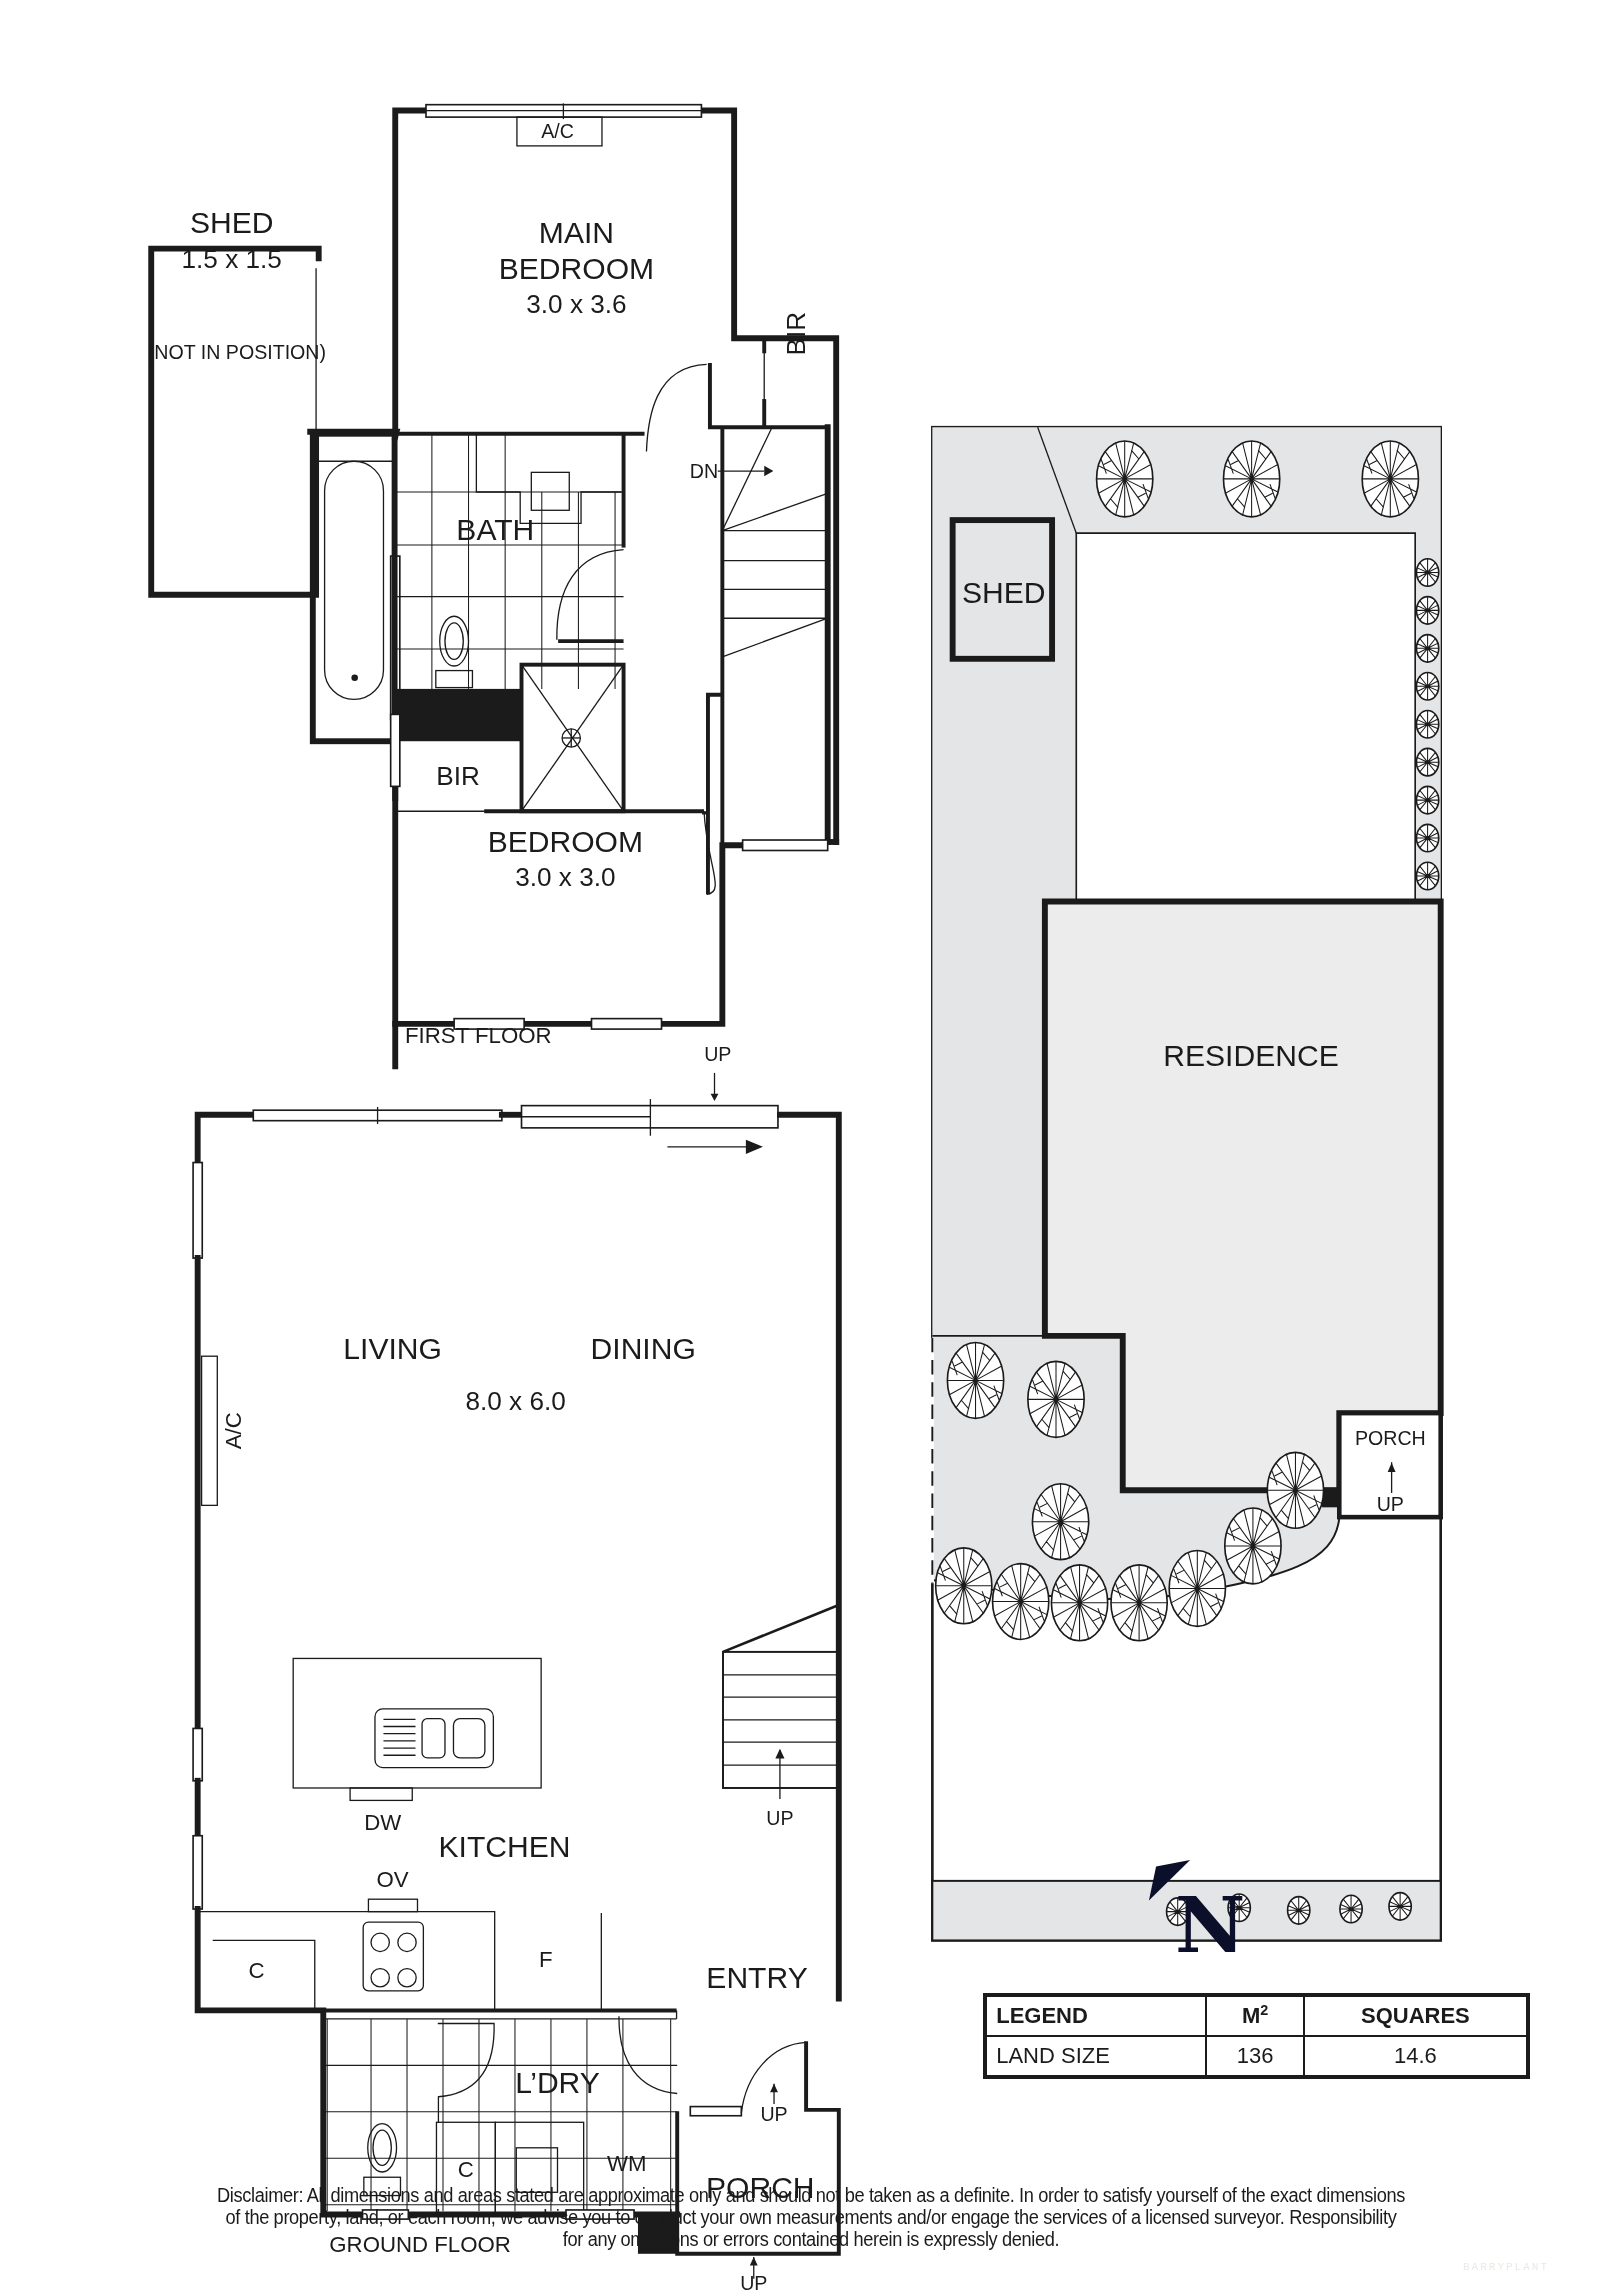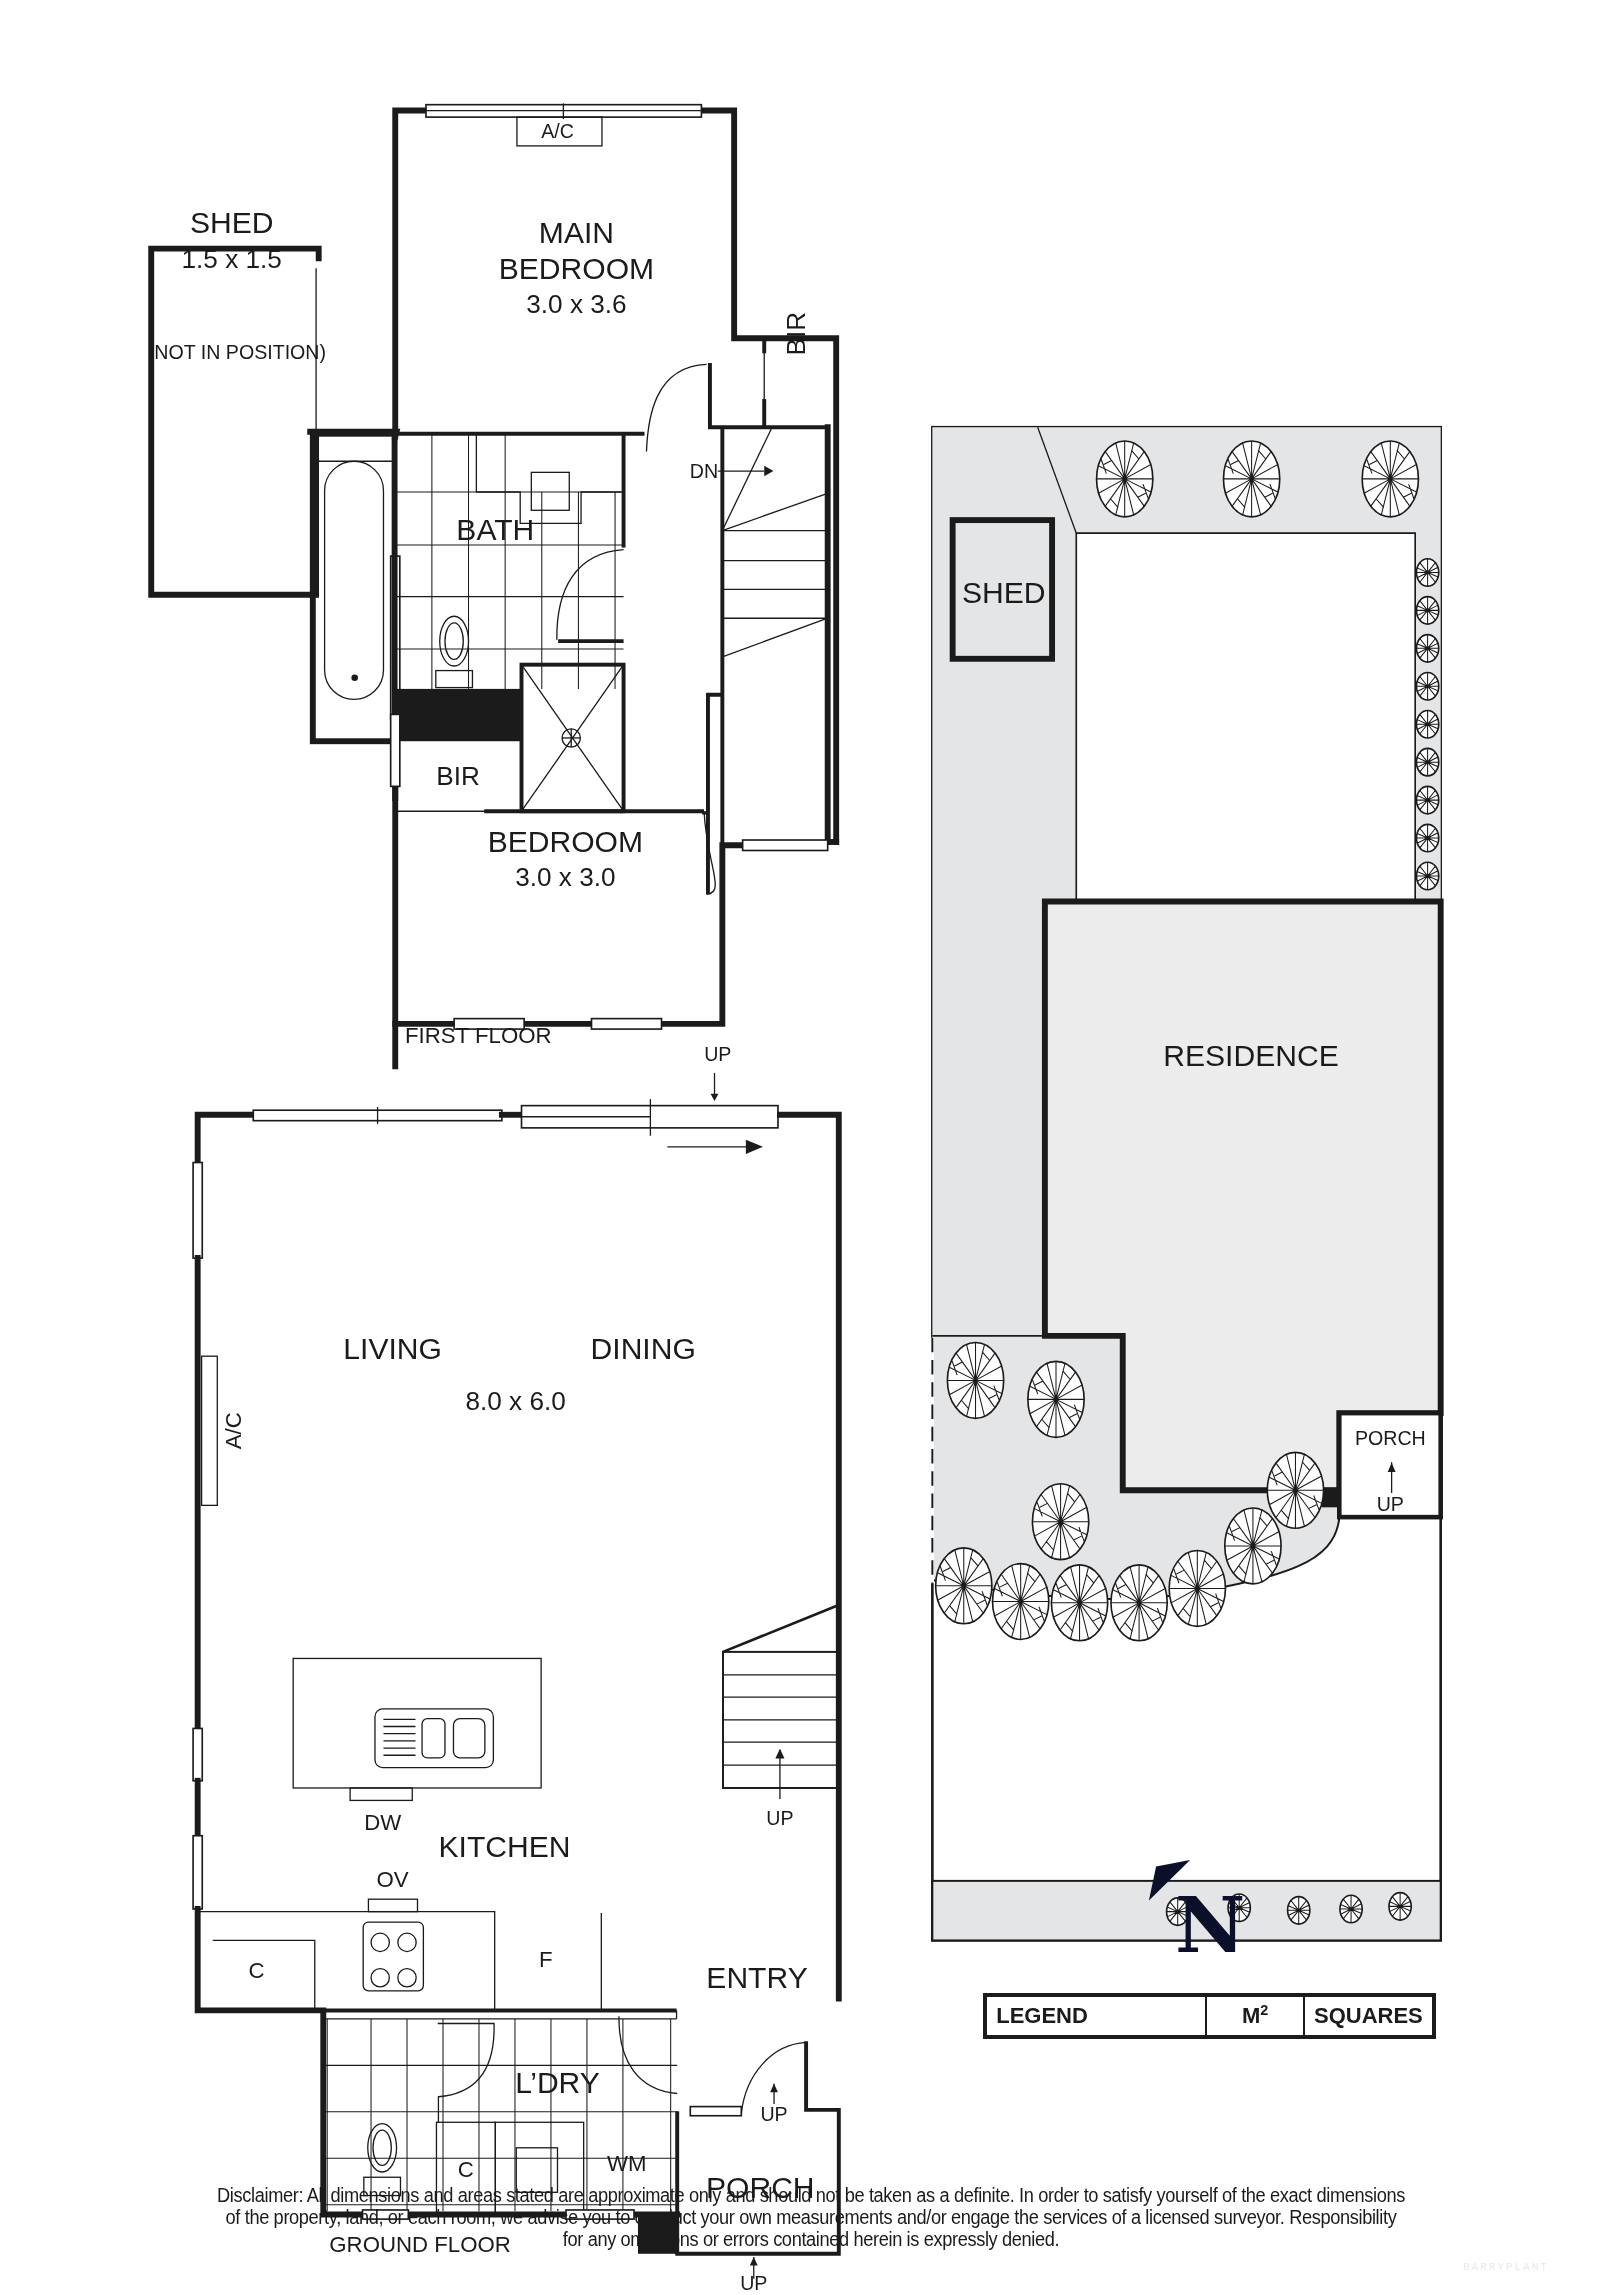--- a/index.html
+++ b/index.html
@@ -12,21 +12,21 @@
   .win { stroke:#1b1b1b; stroke-width:2.5; fill:#ffffff; }
   .lbl { font-family:"Liberation Sans", sans-serif; fill:#1b1b1b; text-anchor:middle; }
   .big { font-size:46px; }
   .med { font-size:40px; }
   .sm  { font-size:34px; }
   .xs  { font-size:30px; }
   .tree-big { fill:#ffffff; stroke:#1b1b1b; stroke-width:2.5; }
   .tree-vein { stroke:#1b1b1b; stroke-width:1.6; fill:none; }
   .tree-small { fill:#ffffff; stroke:#1b1b1b; stroke-width:2.5; }
 
-  .legend { position:absolute; left:983px; top:1993px; width:453px; border-collapse:collapse; border:4.6px solid #1b1b1b; }
+  .legend { position:absolute; left:983px; top:1993px; width:547px; border-collapse:collapse; border:4.6px solid #1b1b1b; }
   .legend td { border:2.6px solid #1b1b1b; font-size:22px; height:38px; padding:0 9.2px; color:#1b1b1b; font-family:"Liberation Sans", sans-serif; }
   .legend tr.head td { font-weight:bold; }
   .legend td.c { text-align:center;margin-left:22px; }
   .legend td.c1 { width:200px; }
   .legend td.c2 { width:77px; }
   .legend sup { font-size:14.4px; }
 
   .disclaimer { position:absolute; left:65px; top:2184px; width:1492px; text-align:center; font-family:"Liberation Sans", sans-serif; font-size:19.6px; line-height:22px; color:#1b1b1b; letter-spacing:-0.4px; transform:scaleX(0.93); transform-origin:center top; }
   .watermark { position:absolute; left:1463px; top:2261px; font-family:Liberation Mono, monospace; font-size:11px; letter-spacing:2px; color:#ece9e4; }
   .north { position:absolute; left:1175px; top:1887px; font-family:"DejaVu Serif", serif; font-size:77px; font-weight:bold; color:#0b0f2a; line-height:1; }
@@ -352,20 +352,25 @@
 
 <div class="north">N</div>
 
 <table class="legend">
   <tbody>
       <tr class="head">
     <td class="c1">LEGEND</td>
     <td class="c c2"><span>M</span><sup>2</sup></td>
     <td class="c">SQUARES</td>
   </tr>
+  <tr>
+    <td>LAND SIZE</td>
+    <td class="c">136</td>
+    <td class="c">14.6</td>
+  </tr>
 </tbody>
   </table>
 
 <div class="disclaimer">
   <div>Disclaimer: All dimensions and areas stated are approximate only and should not be taken as a definite. In order to satisfy yourself of the exact dimensions</div>
   <div>of the property, land, or each room, we advise you to conduct your own measurements and/or engage the services of a licensed surveyor. Responsibility</div>
   <div>for any omissions or errors contained herein is expressly denied.</div>
 </div>
 
 <div class="watermark">BARRYPLANT</div>

